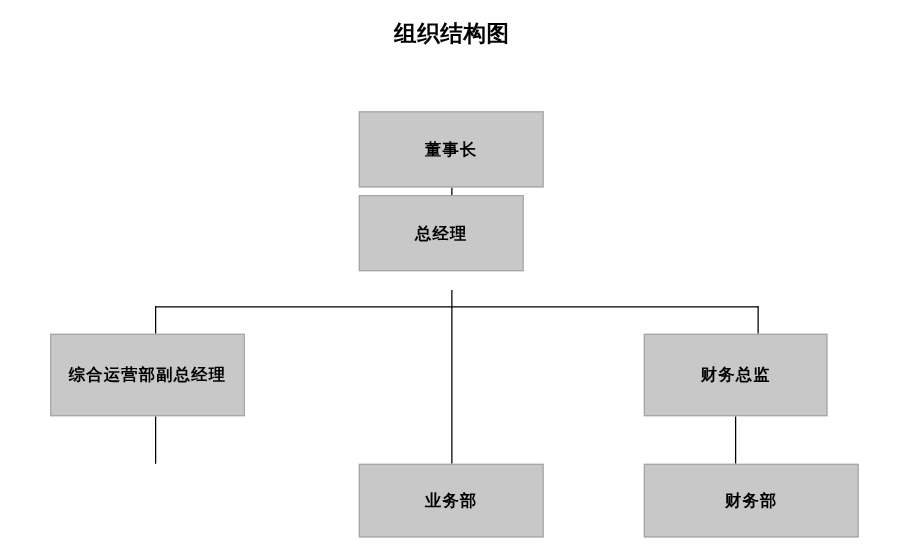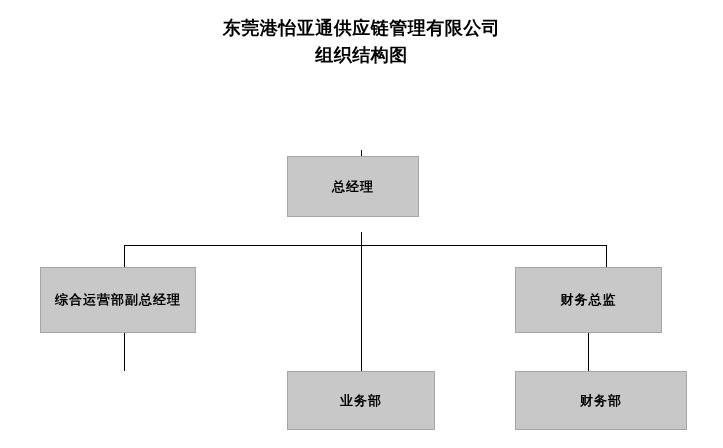--- a/index.html
+++ b/index.html
@@ -64,40 +64,42 @@
   }
   .conn-v { width: 1px; }
   .conn-h { height: 1px; }
 </style>
 </head>
 <body>
 
 <div id="chart-root">
 
   <div class="title-block">
-    <div class="title-line">东莞港怡亚通供应链管理有限公司</div>
     <div class="title-line">组织结构图</div>
   </div>
 
   <div class="conn conn-v" style="left:361px; top:150px; height:22px;"></div>
 
   <div class="conn conn-v" style="left:361px; top:232px; height:14px;"></div>
 
   <div class="conn conn-h" style="left:124px; top:245px; width:483px;"></div>
 
   <div class="conn conn-v" style="left:124px; top:245px; height:22px;"></div>
 
   <div class="conn conn-v" style="left:361px; top:245px; height:126px;"></div>
 
   <div class="conn conn-v" style="left:606px; top:245px; height:22px;"></div>
 
   <div class="conn conn-v" style="left:124px; top:333px; height:38px;"></div>
 
   <div class="conn conn-v" style="left:588px; top:333px; height:38px;"></div>
 
+  <div class="node" style="left:287px; top:89px; width:148px; height:61px;">
+    <span class="node-label">董事长</span>
+  </div>
 
   <div class="node" style="left:287px; top:156px; width:132px; height:61px;">
     <span class="node-label">总经理</span>
   </div>
 
   <div class="node" style="left:40px; top:267px; width:156px; height:66px;">
     <span class="node-label">综合运营部副总经理</span>
   </div>
 
   <div class="node" style="left:515px; top:267px; width:147px; height:66px;justify-content:center;">

